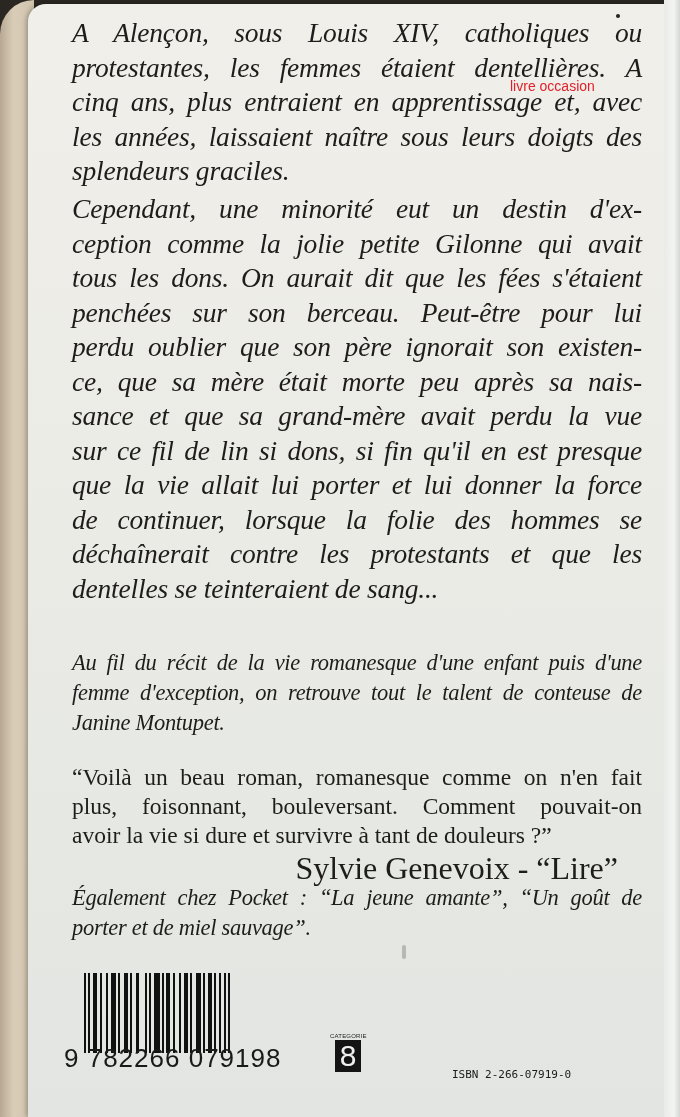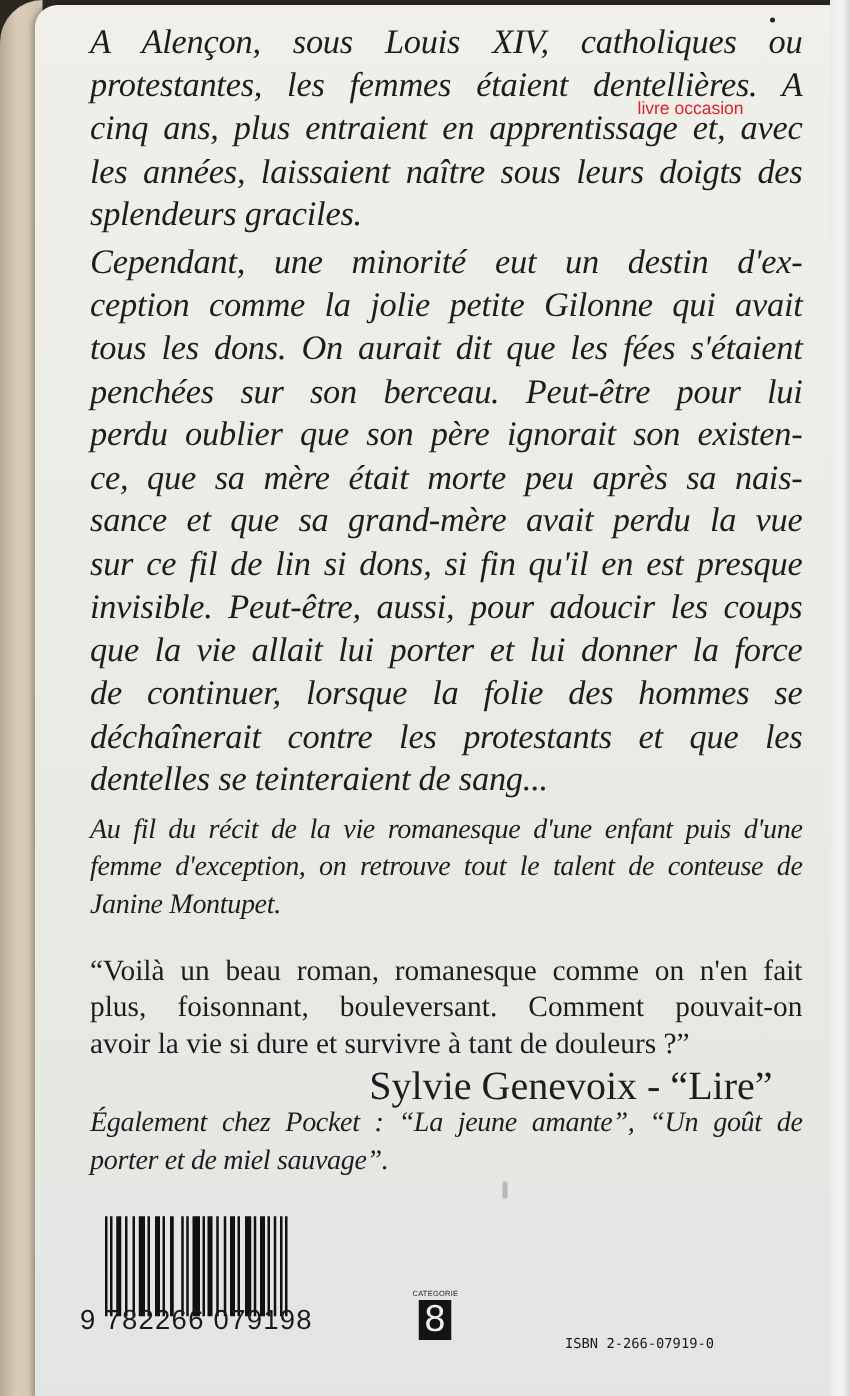--- a/index.html
+++ b/index.html
@@ -53,21 +53,21 @@
   }
   .dot { position:absolute; left:616px; top:14px; width:4px; height:4px; border-radius:50%; background:#222; }
   .barcode {
     position:absolute; left:84px; top:973px; width:204px; height:96px;
   }
   .bars { position:absolute; left:0; top:0; height:80px; width:204px; display:flex; align-items:stretch; }
   .bar { background:#111; height:100%; }
   .gap { height:100%; }
   .barcode-digits {
     position:absolute; left:-20px; top:70px;
-    font-family:"Liberation Sans",sans-serif; font-size:22px; color:#1a1a1a; letter-spacing:1px;
+    font-family:"Liberation Sans",sans-serif; font-size:26px; color:#1a1a1a; letter-spacing:1px;
     white-space:nowrap;
   }
   .cat {
     position:absolute; left:330px; top:1033px; width:36px;
     text-align:center; font-family:"Liberation Sans",sans-serif;
   }
   .cat-label { font-size:6px; color:#222; letter-spacing:0.2px; }
   .cat-box {
     width:26px; height:32px; background:#141414; color:#f0f0f0;
     margin:1px auto 0; font-size:30px; line-height:32px; font-weight:normal;
@@ -98,21 +98,20 @@
 
 <div class="text p2 para">
   <span class="line">Cependant, une minorité eut un destin d'ex-</span>
   <span class="line">ception comme la jolie petite Gilonne qui avait</span>
   <span class="line">tous les dons. On aurait dit que les fées s'étaient</span>
   <span class="line">penchées sur son berceau. Peut-être pour lui</span>
   <span class="line">perdu oublier que son père ignorait son existen-</span>
   <span class="line">ce, que sa mère était morte peu après sa nais-</span>
   <span class="line">sance et que sa grand-mère avait perdu la vue</span>
   <span class="line">sur ce fil de lin si dons, si fin qu'il en est presque</span>
-  <span class="line">invisible. Peut-être, aussi, pour adoucir les coups</span>
   <span class="line">que la vie allait lui porter et lui donner la force</span>
   <span class="line">de continuer, lorsque la folie des hommes se</span>
   <span class="line">déchaînerait contre les protestants et que les</span>
   <span class="line last">dentelles se teinteraient de sang...</span>
 </div>
 
 <div class="text p3 italic">
   <span class="line">Au fil du récit de la vie romanesque d'une enfant puis d'une</span>
   <span class="line">femme d'exception, on retrouve tout le talent de conteuse de</span>
   <span class="line last">Janine Montupet.</span>

